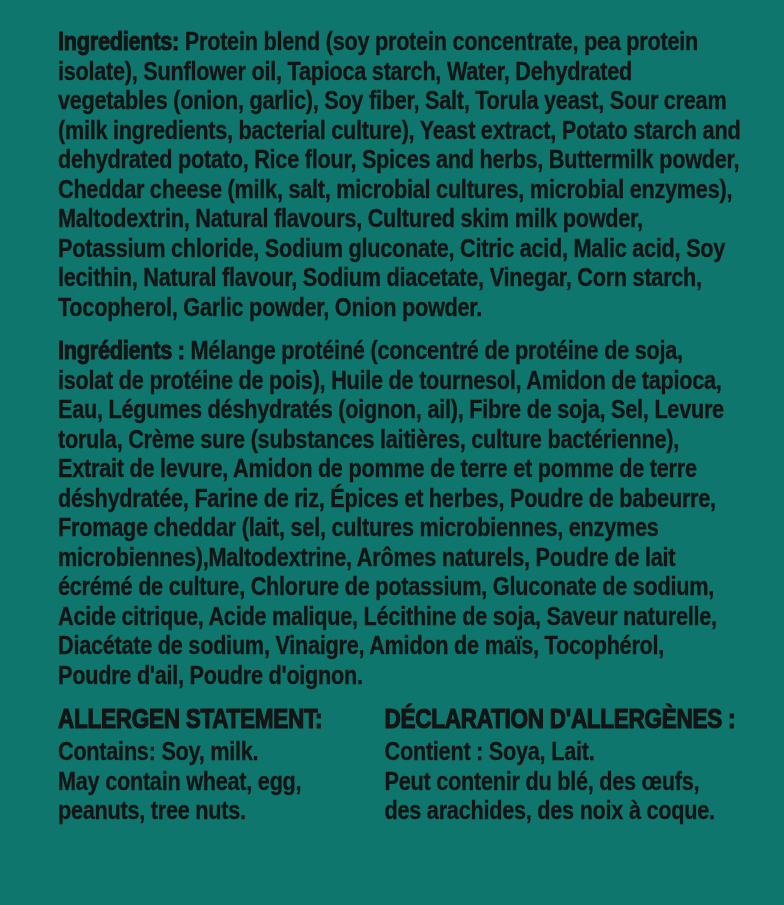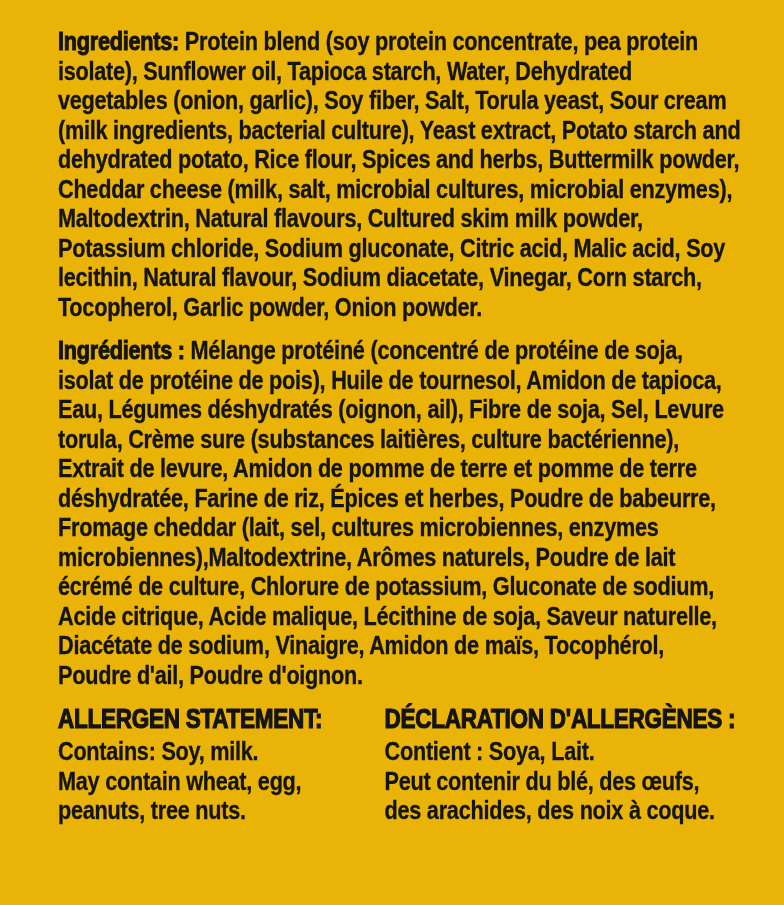--- a/index.html
+++ b/index.html
@@ -6,21 +6,21 @@
     margin: 0;
     padding: 0;
     background: #ffffff;
   }
   .sheet {
     position: relative;
     width: 784px;
     height: 905px;
     box-sizing: border-box;
     padding: 27px 0 0 58px;
-    background: #eab308;
+    background: #0f766e;
     color: #141414;
     font-family: "Liberation Sans", sans-serif;
     overflow: hidden;
   }
   
   .condense {
     width: 820px;
     transform: scaleX(0.833);
     transform-origin: 0 0;
   }

